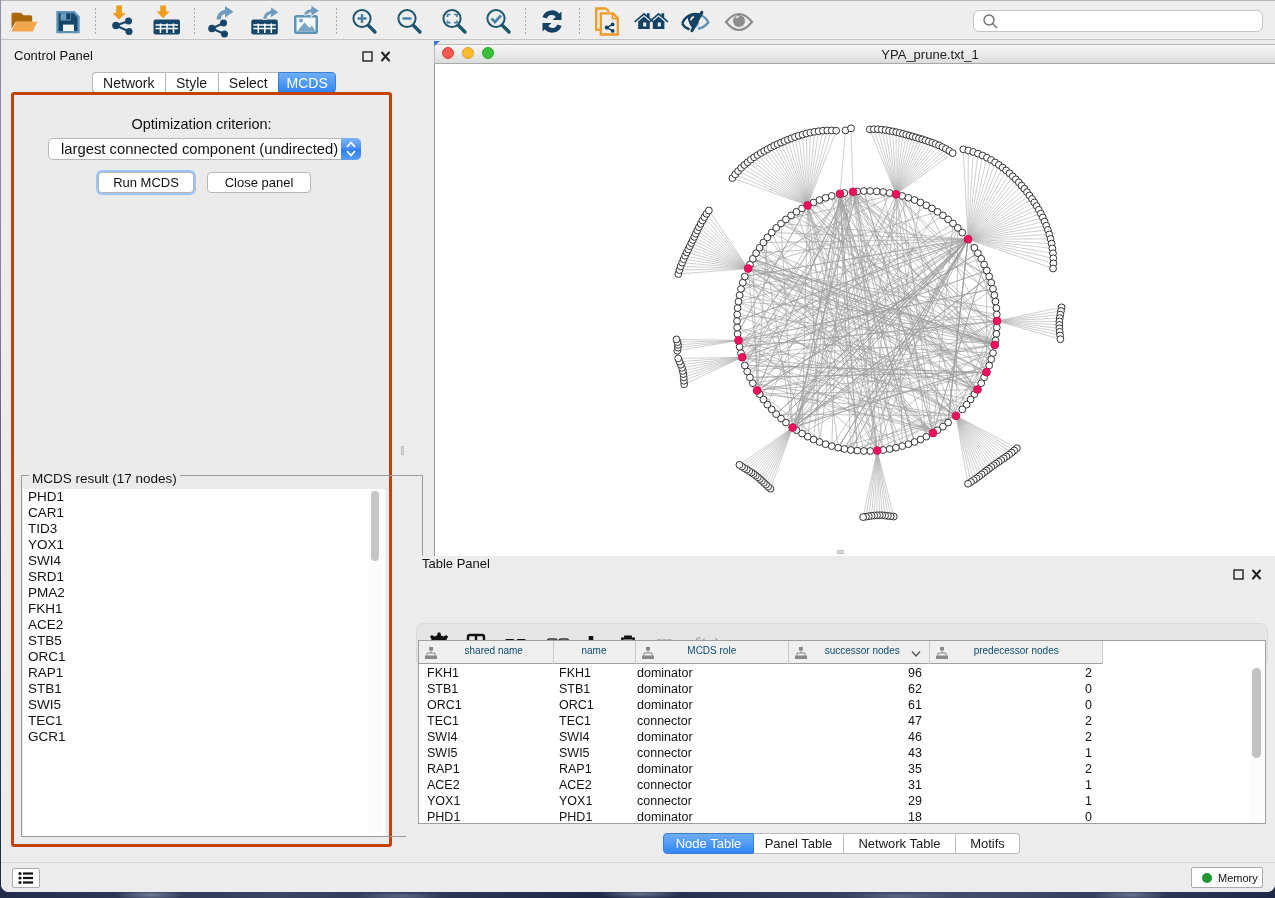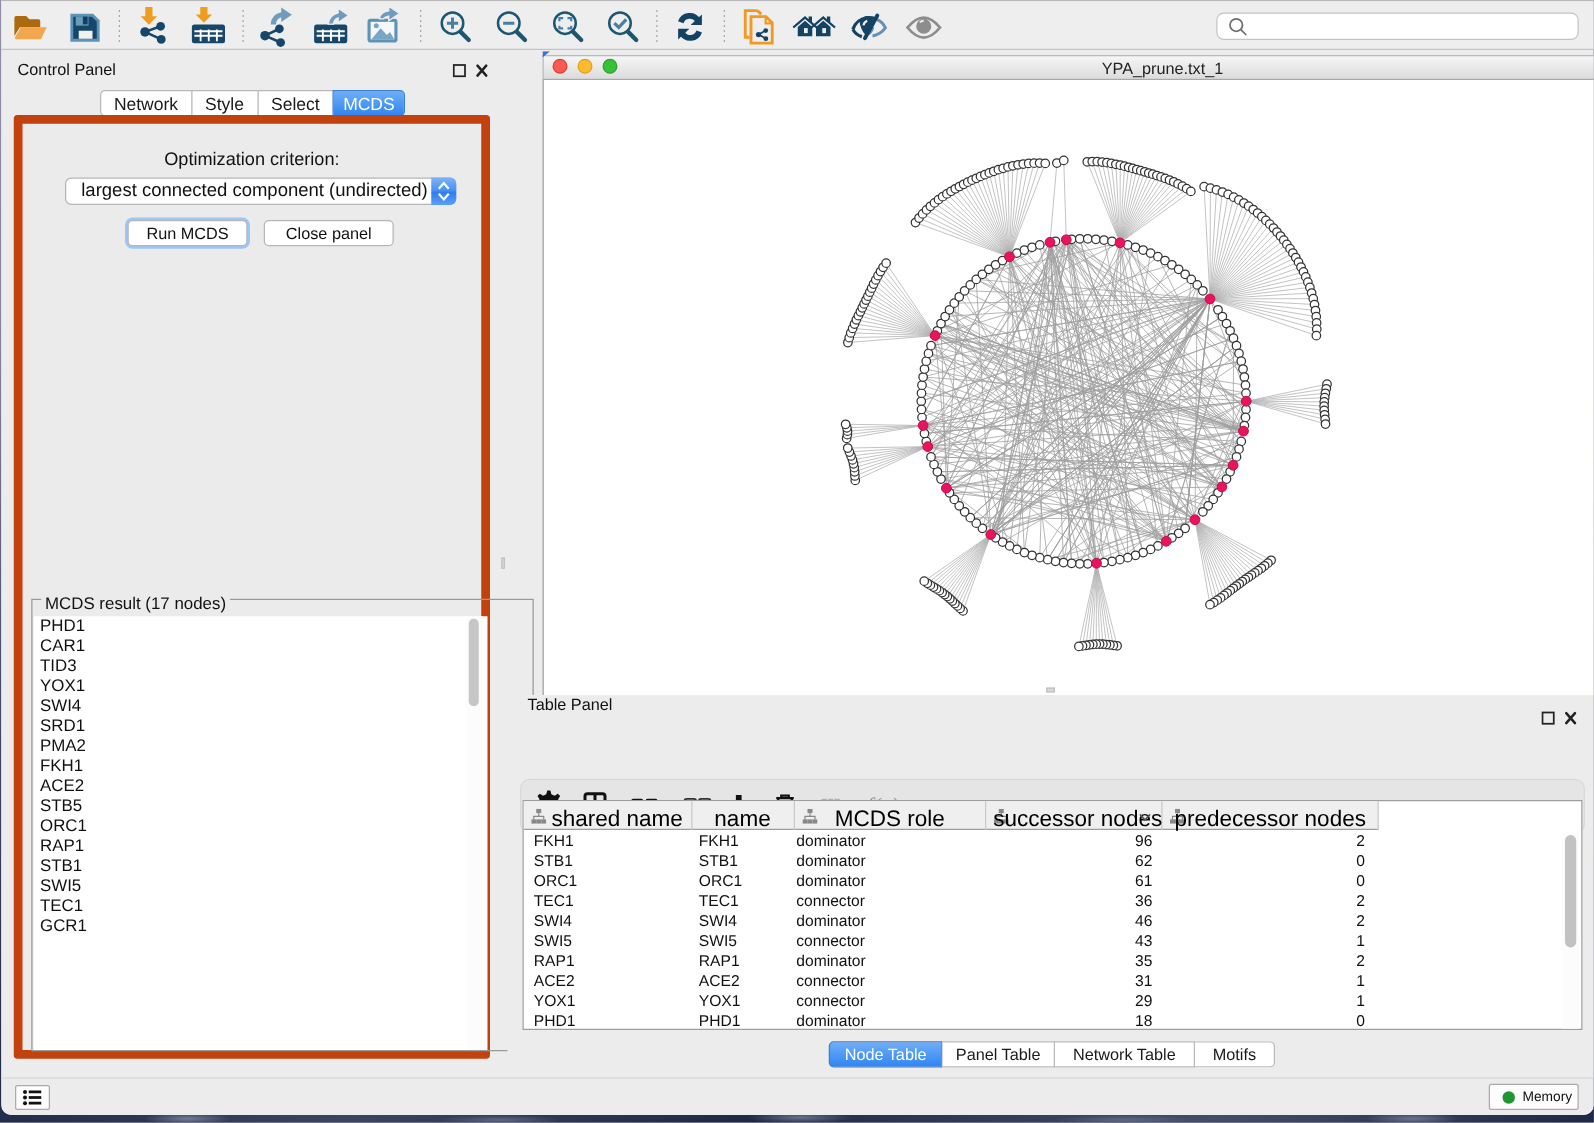--- a/index.html
+++ b/index.html
@@ -21,25 +21,25 @@
 #toolbar { position:absolute; left:0; top:1px; width:100%; height:39px; background:#eeeeee; border-bottom:1px solid #c3c3c3; }
 .tsep { position:absolute; top:7px; height:27px; width:1px;
   background-image:linear-gradient(#a8a8a8 40%, rgba(0,0,0,0) 0%);
   background-size:1px 4px; }
 #searchbox { position:absolute; left:972px; top:9px; width:290px; height:22px; background:#fff;
   border:1px solid #c4c4c4; border-radius:6px; }
 
 #cpanel { position:absolute; left:0; top:41px; width:404px; height:821px; background:#ececec; }
 #cpanel .title { position:absolute; left:13px; top:7px; font-size:13px; color:#111; }
 .wctl { position:absolute; top:9px; }
-.tabs { position:absolute; left:79px; top:31px; height:21px; display:flex; font-size:14px;justify-content:space-between; }
+.tabs { position:absolute; left:91px; top:31px; height:21px; display:flex; font-size:14px;justify-content:space-between; }
 .tab { background:#fff; border:1px solid #b8b8b8; border-right:none; justify-content:center; display:flex; align-items:center; color:#1a1a1a; }
 .tab.first { border-radius:4px 0 0 4px; }
 .tab.sel { background:linear-gradient(#6faef8,#3186f2); color:#fff; border:1px solid #3a7fd5; border-radius:0 4px 4px 0; }
-#innerbox { position:absolute; left:10px; top:51px; width:381px; height:755px; border:7px solid #c2410c; border-radius:3px; background:#ebebeb; }
+#innerbox { position:absolute; left:10px; top:51px; width:381px; height:755px; border:3px solid #c2410c; border-radius:3px; background:#ebebeb; }
 #optlabel { position:absolute; left:0; top:21px; width:100%; text-align:center; font-size:14.5px; color:#111; }
 #dropdown { position:absolute; left:34px; top:43px; width:313px; height:22px; background:#fff; border:1px solid #b6b6b6; border-radius:5px; font-size:14.8px; color:#111; }
 #dropdown .txt { position:absolute; left:12px; top:2px; }
 #dropdown .spin { position:absolute; right:-1px; top:-1px; width:20px; height:22px; border-radius:0 5px 5px 0;
   background:linear-gradient(#7db3f9 0%, #4a92f5 45%, #2f7df0 55%, #5aa0f7 100%); }
 .btn { position:absolute; top:77px; height:21px; background:#fff; border:1px solid #b6b6b6; border-radius:4px;
   font-size:13px; color:#111; text-align:center; line-height:19px; }
 #runbtn { left:84px; width:96px; box-shadow:0 0 0 2px #9dc5f8; }
 #closebtn { left:193px; width:104px; }
 #mcdsbox { position:absolute; left:7px; top:380px; width:402px; height:362px; border:1px solid #9a9a9a;padding-left:16px; }
@@ -256,21 +256,21 @@
 #ncontent { position:absolute; left:0; top:23px; width:869px; height:492px; background:#fff;
   border-left:1px solid #9a9a9a; }
 #vsplit { position:absolute; left:400px; top:446px; width:3px; height:9px; background:#d9d9d9; border:1px solid #c0c0c0; }
 #hsplit { position:absolute; left:836px; top:550px; width:7px; height:4px; background:#d9d9d9; border:1px solid #c0c0c0; }
 #tpanel { position:absolute; left:405px; top:556px; width:870px; height:306px; background:#ececec; }
 #tpanel .title { position:absolute; left:16px; top:0; font-size:13px; color:#111; }
 #ttools { position:absolute; left:10px; top:39px; width:852px; height:44px; background:#e5e5e5; border:1px solid #d9d9d9; border-radius:8px;margin-top:28px; }
 #ttable { position:absolute; left:12px; top:84px; width:848px; height:184px; background:#fff; border:1px solid #9e9e9e; font-size:12.5px; color:#111; }
 #thead { position:absolute; left:0; top:0; width:684px; height:23px; background:#efefef; border-bottom:1px solid #9e9e9e; }
 #thead .hc { position:absolute; top:0; height:23px; border-right:1px solid #c9c9c9; }
-#thead .ht { position:absolute; top:4px; width:100%; text-align:center; font-size:18px; color:#000000; }
+#thead .ht { position:absolute; top:4px; width:100%; text-align:center; font-size:10px; color:#0c4a6e; }
 .hicon { position:absolute; left:6px; top:6px; }
 #tbody { position:absolute; left:0; top:24px; width:846px; }
 .trow { position:relative; height:16px; line-height:16px; white-space:nowrap; }
 .trow span { position:absolute; }
 #tsb { position:absolute; right:2px; top:25px; width:13px; height:157px; background:#fcfcfc; }
 #tsb .th { position:absolute; left:2px; top:2px; width:9px; height:90px; background:#c2c2c2; border-radius:4.5px; }
 #btabs { position:absolute; left:257px; top:277px; height:21px; display:flex; font-size:13px; }
 .btab { background:#fff; border:1px solid #bbb; border-left:none; justify-content:center; display:flex; align-items:center; color:#1a1a1a; }
 .btab.sel { background:linear-gradient(#6faef8,#3186f2); color:#fff; border:1px solid #3a7fd5; border-radius:4px 0 0 4px; }
 .btab.last { border-radius:0 4px 4px 0; }
@@ -1168,21 +1168,21 @@
             <span style="left:8px">ORC1</span>
             <span style="left:140px">ORC1</span>
             <span style="left:218px">dominator</span>
             <span style="left:455px;width:48px;text-align:right">61</span>
             <span style="left:625px;width:48px;text-align:right">0</span>
           </div>
 <div class="trow">
             <span style="left:8px">TEC1</span>
             <span style="left:140px">TEC1</span>
             <span style="left:218px">connector</span>
-            <span style="left:455px;width:48px;text-align:right">36</span>
+            <span style="left:455px;width:48px;text-align:right">47</span>
             <span style="left:625px;width:48px;text-align:right">2</span>
           </div>
 <div class="trow">
             <span style="left:8px">SWI4</span>
             <span style="left:140px">SWI4</span>
             <span style="left:218px">dominator</span>
             <span style="left:455px;width:48px;text-align:right">46</span>
             <span style="left:625px;width:48px;text-align:right">2</span>
           </div>
 <div class="trow">

